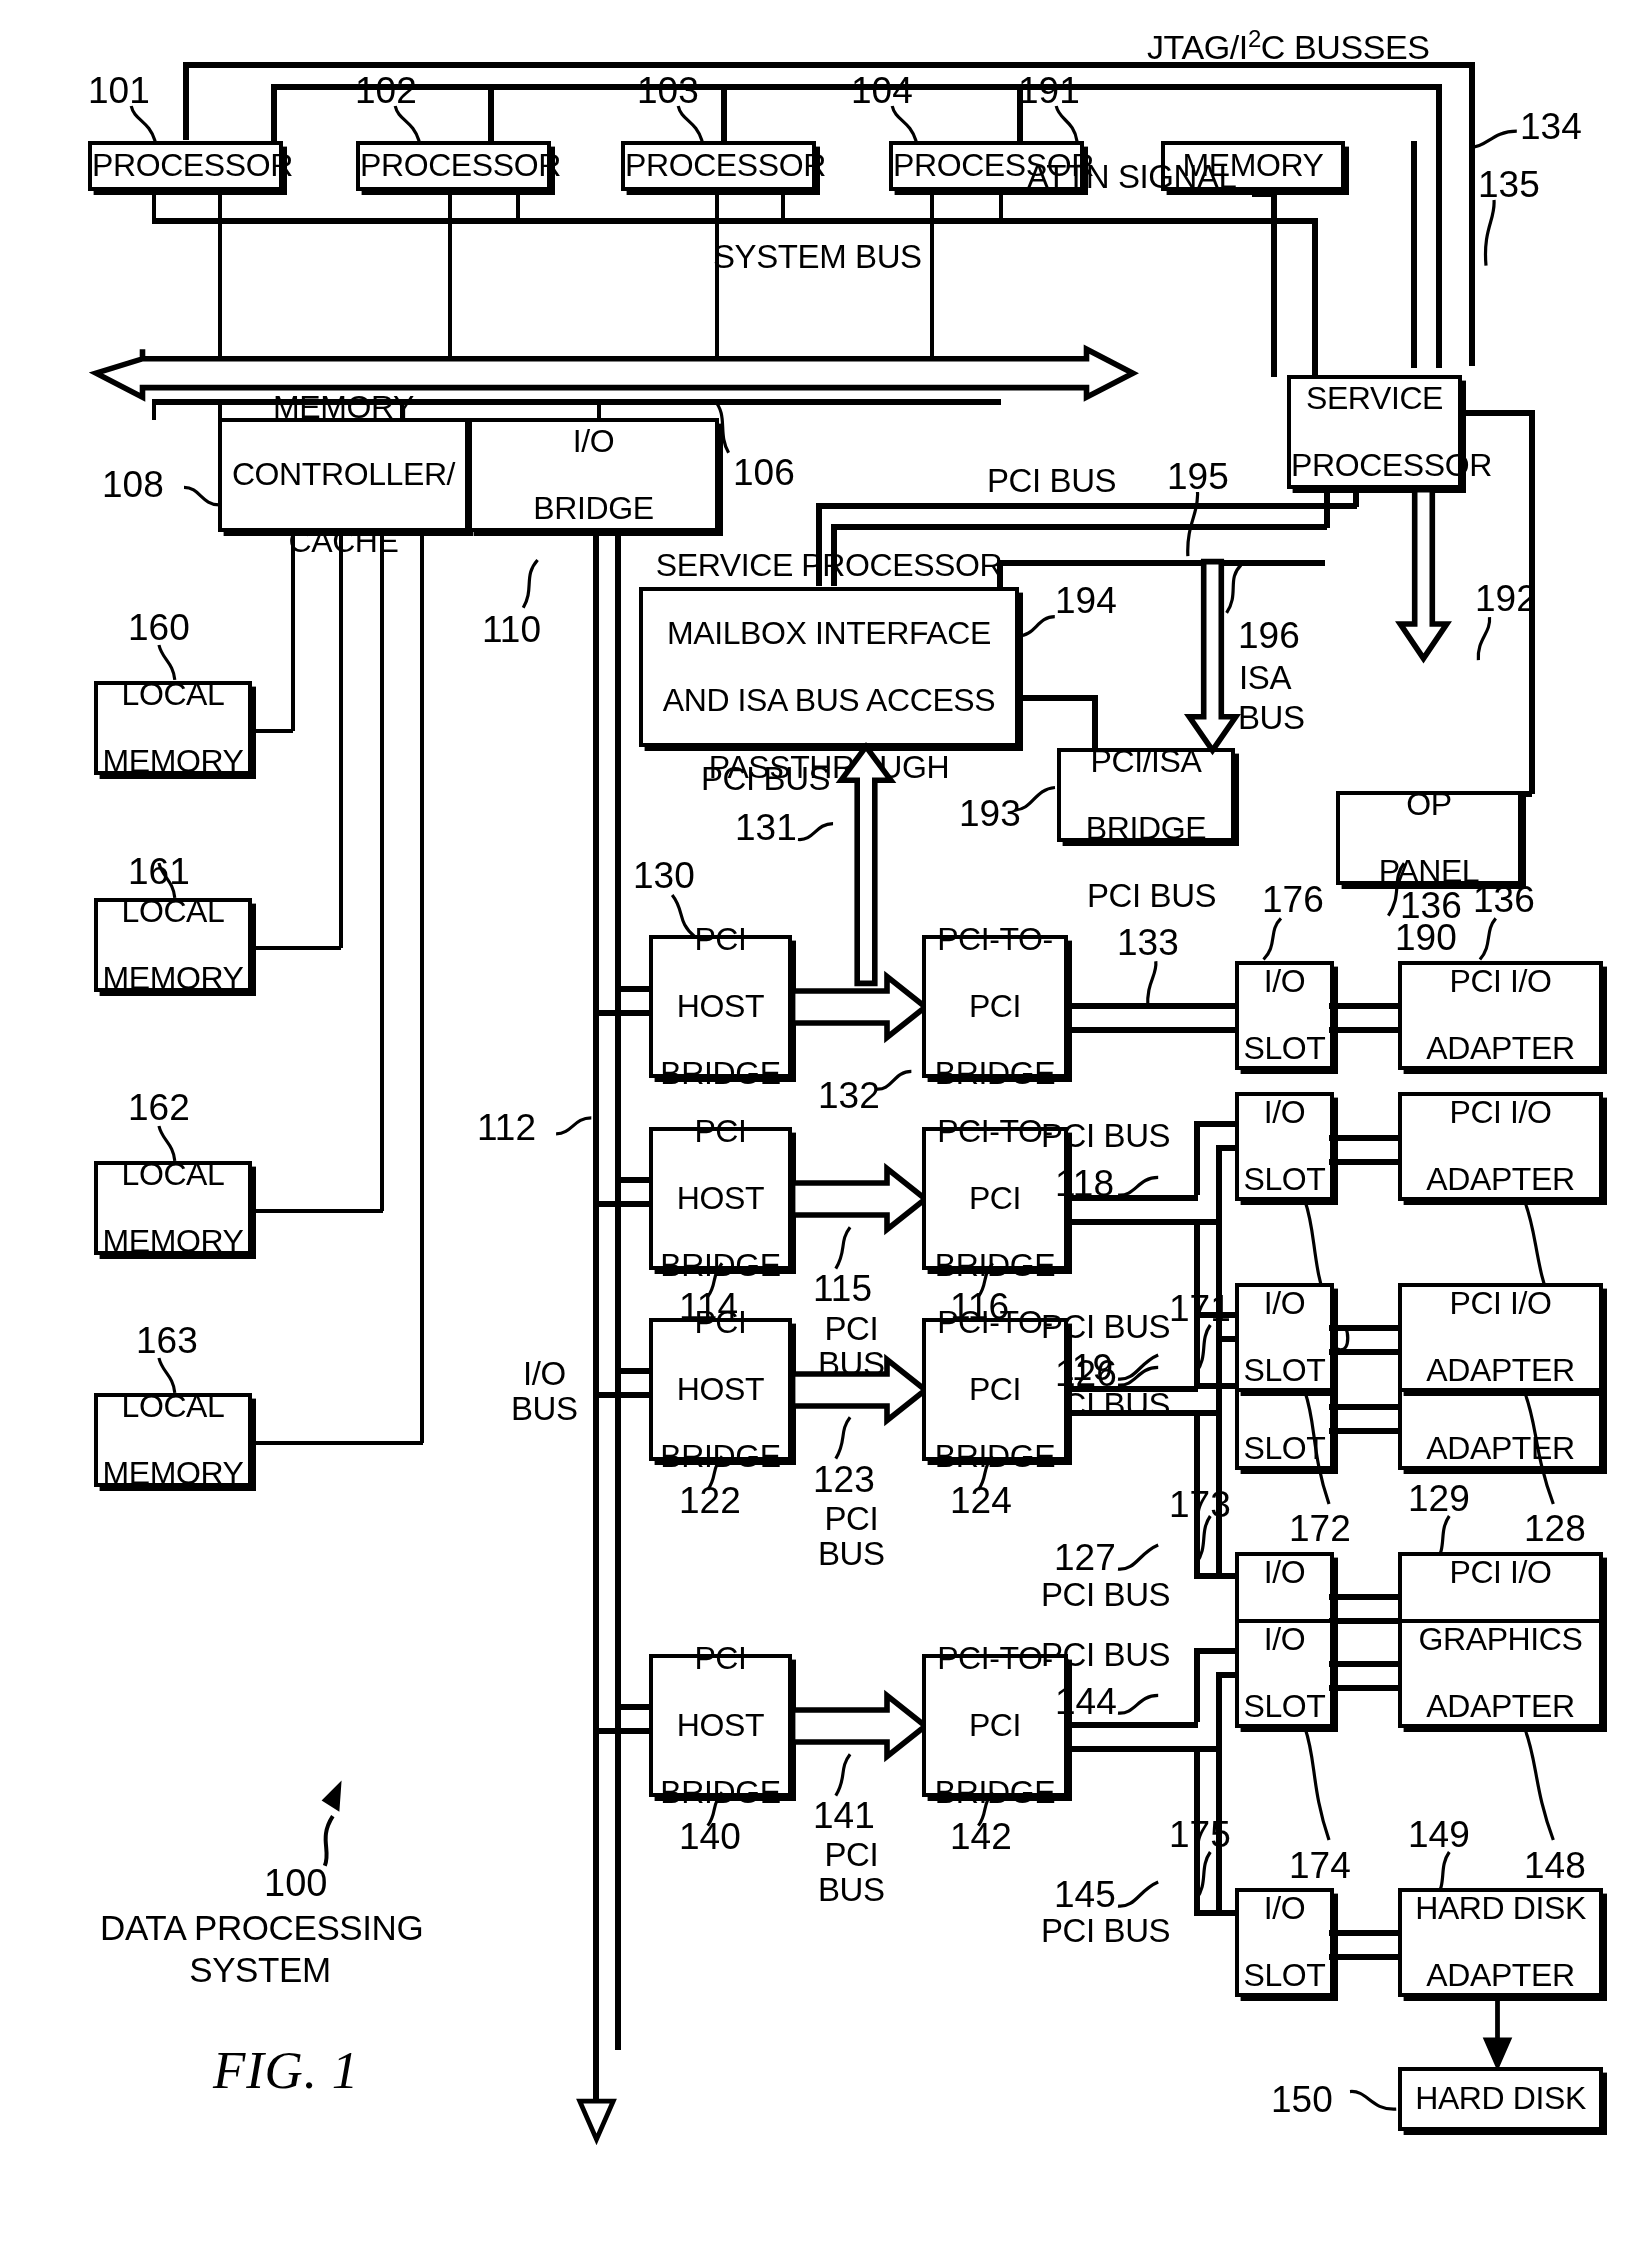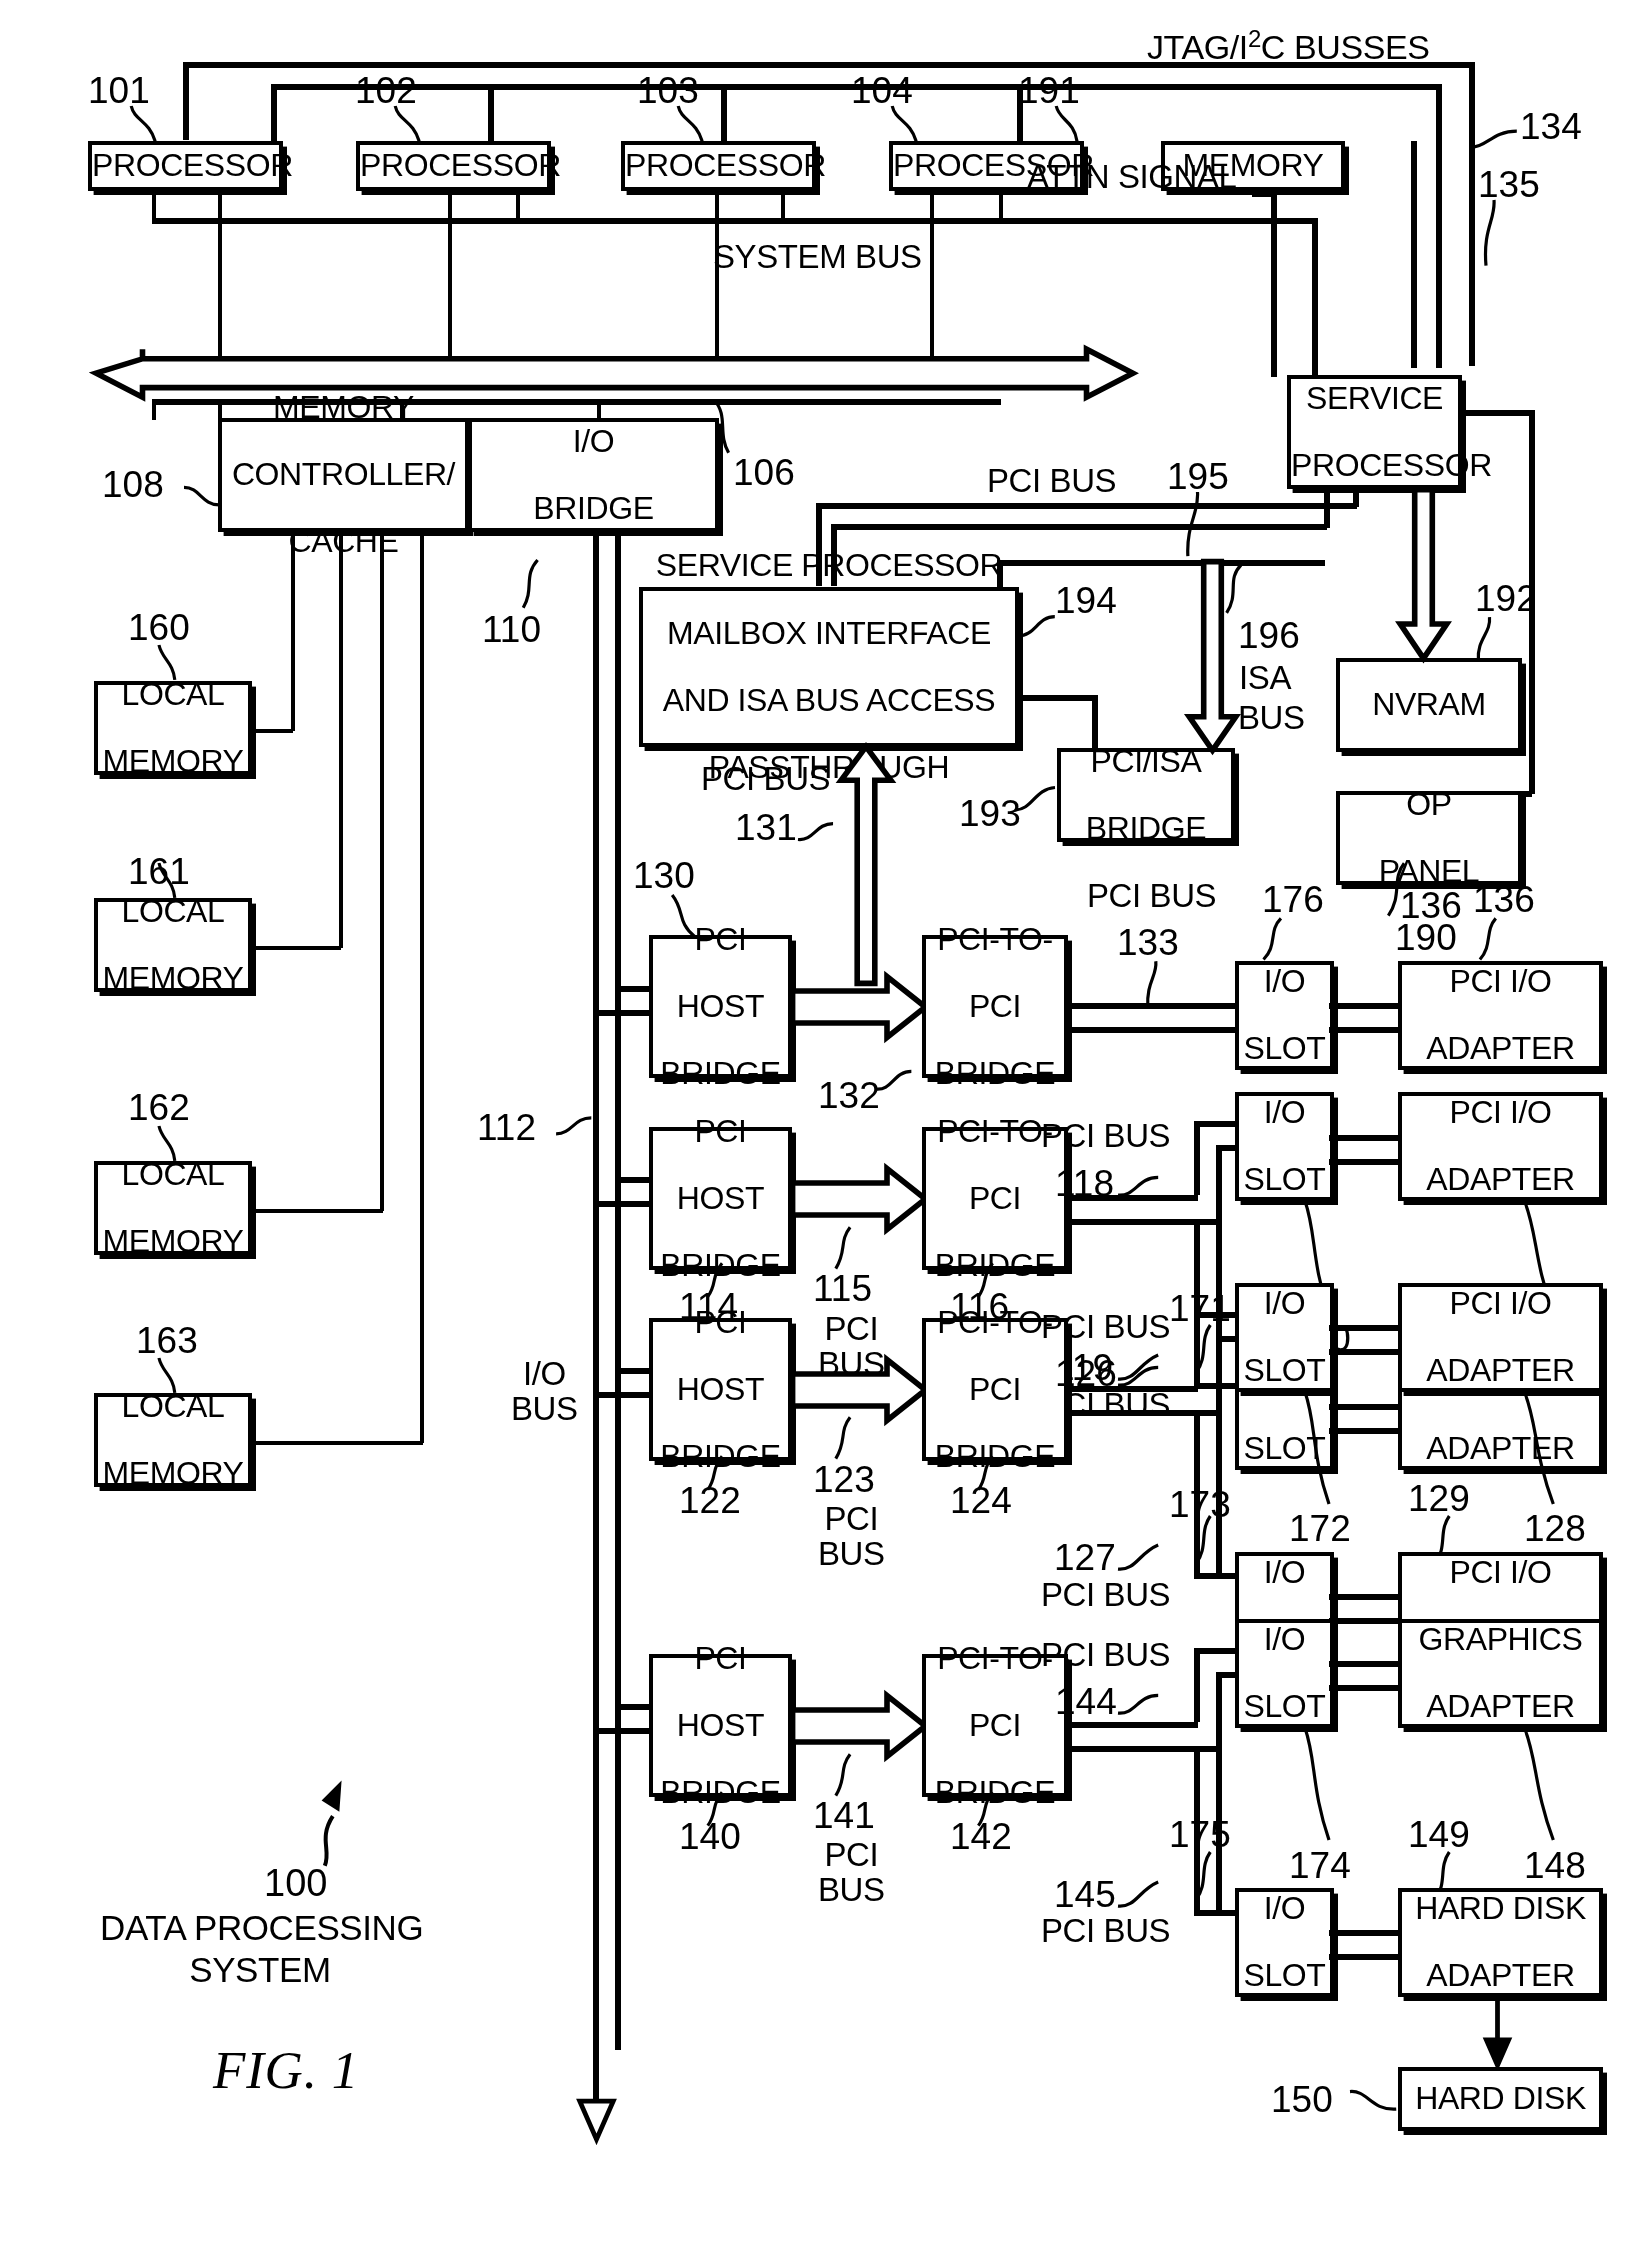--- a/index.html
+++ b/index.html
@@ -272,23 +272,20 @@
 
   <div class="num" style="left:1238px;top:615px;">196</div>
   <div class="lead" style="left:1217px;top:565px;">
     <svg width="40" height="51" viewBox="0 0 50 64">
         <path d="M30 0 C12 18 28 36 12 60" stroke="#000" stroke-width="4" fill="none"></path>
       </svg>
   </div>
   <div class="lbl" style="left:1239px;top:661px;font-size:33px;">ISA</div>
   <div class="lbl" style="left:1238px;top:701px;font-size:33px;">BUS</div>
 
-  <div class="box" style="left:1336px;top:658px;width:186px;height:94px;font-size:32px;">
-    <span>NVRAM</span>
-  </div>
   <div class="num" style="left:1475px;top:578px;">192</div>
   <div class="lead" style="left:1472px;top:617px;">
     <svg width="35" height="48" viewBox="0 0 44 60">
         <path d="M22 0 C24 20 6 28 8 54" stroke="#000" stroke-width="4" fill="none"></path>
       </svg>
   </div>
 
   <div class="arrowbig" style="left:1397px;top:488px;">
     <svg width="53" height="172" viewBox="0 0 66 215">
       <path d="M33 213 L62 170 L44 170 L44 2 L22 2 L22 170 L4 170 Z" fill="#fff" stroke="#000" stroke-width="7"></path>

